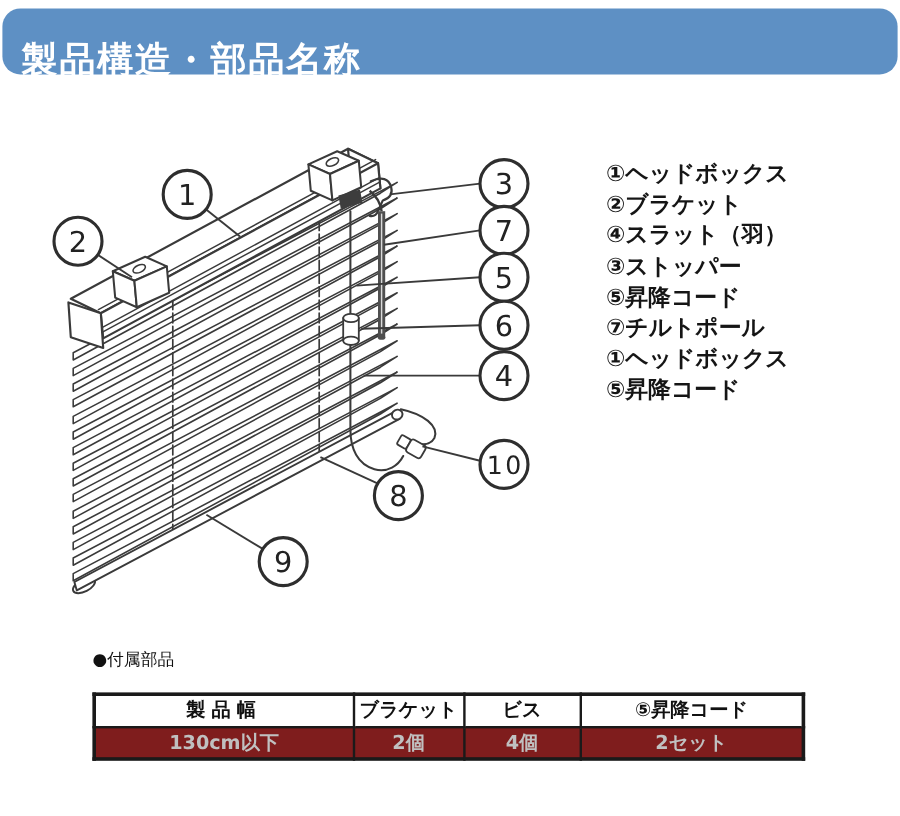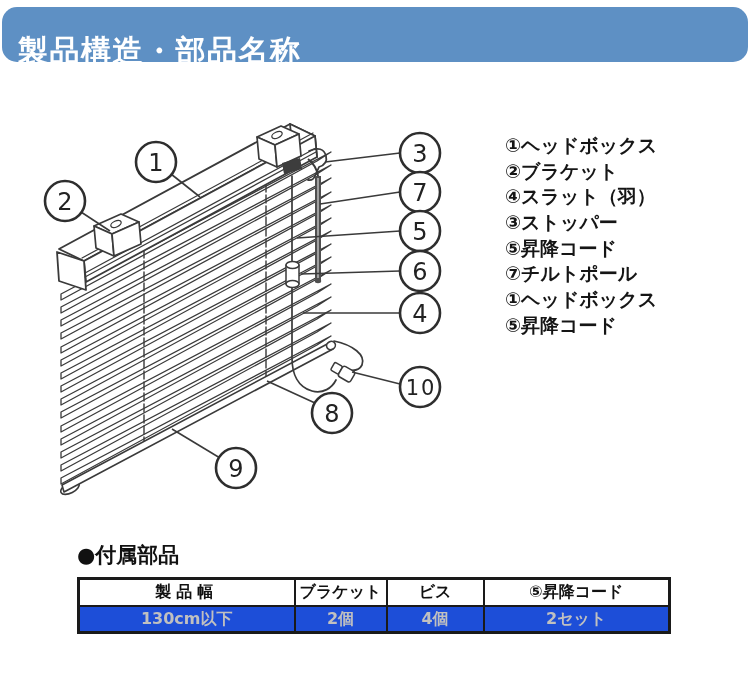--- a/index.html
+++ b/index.html
@@ -18,29 +18,29 @@
   .leader{stroke:#3a3a3a;stroke-width:1.6;fill:none;}
   .callout circle{fill:#ffffff;stroke:#2e2e2e;stroke-width:2.6;}
   .callout text{fill:#222222;font-size:24px;font-family:"DejaVu Sans",sans-serif;
                 text-anchor:middle;}
   .callout text.two{font-size:21px;letter-spacing:2px;}
   
   .legend{position:absolute;left:505px;top:133px;margin:0;padding:0;list-style:none;}
   .legend li{height:25.7px;line-height:25.7px;font-size:19px;font-weight:600;
              color:#151515;white-space:nowrap;}
   
-  .table-label{position:absolute;left:77px;top:541px;font-size:21px;font-weight:bold;color:#111;}
+  .table-label{position:absolute;left:77px;top:541px;font-size:14px;font-weight:normal;color:#111;}
   table.parts{position:absolute;left:77px;top:577px;width:591px;table-layout:fixed;
               border-collapse:collapse;border:3px solid #1a1a1a;
               font-family:"DejaVu Sans","Liberation Sans",sans-serif;}
   table.parts th,table.parts td{border:2px solid #1a1a1a;text-align:center;padding:0;
               font-size:16px;font-weight:bold;color:#111;height:24px;}
   table.parts thead th{height:25px;}
   th.sp{letter-spacing:5px;}
-  tr.dimmed td{background:#1d4ed8;color:#c0c0c0;}
+  tr.dimmed td{background:#7f1d1d;color:#c0c0c0;}
 </style>
 </head>
 <body>
 
 <div class="page">
 
   <header class="titlebar">
     <h1>製品構造・部品名称</h1>
   </header>
 

